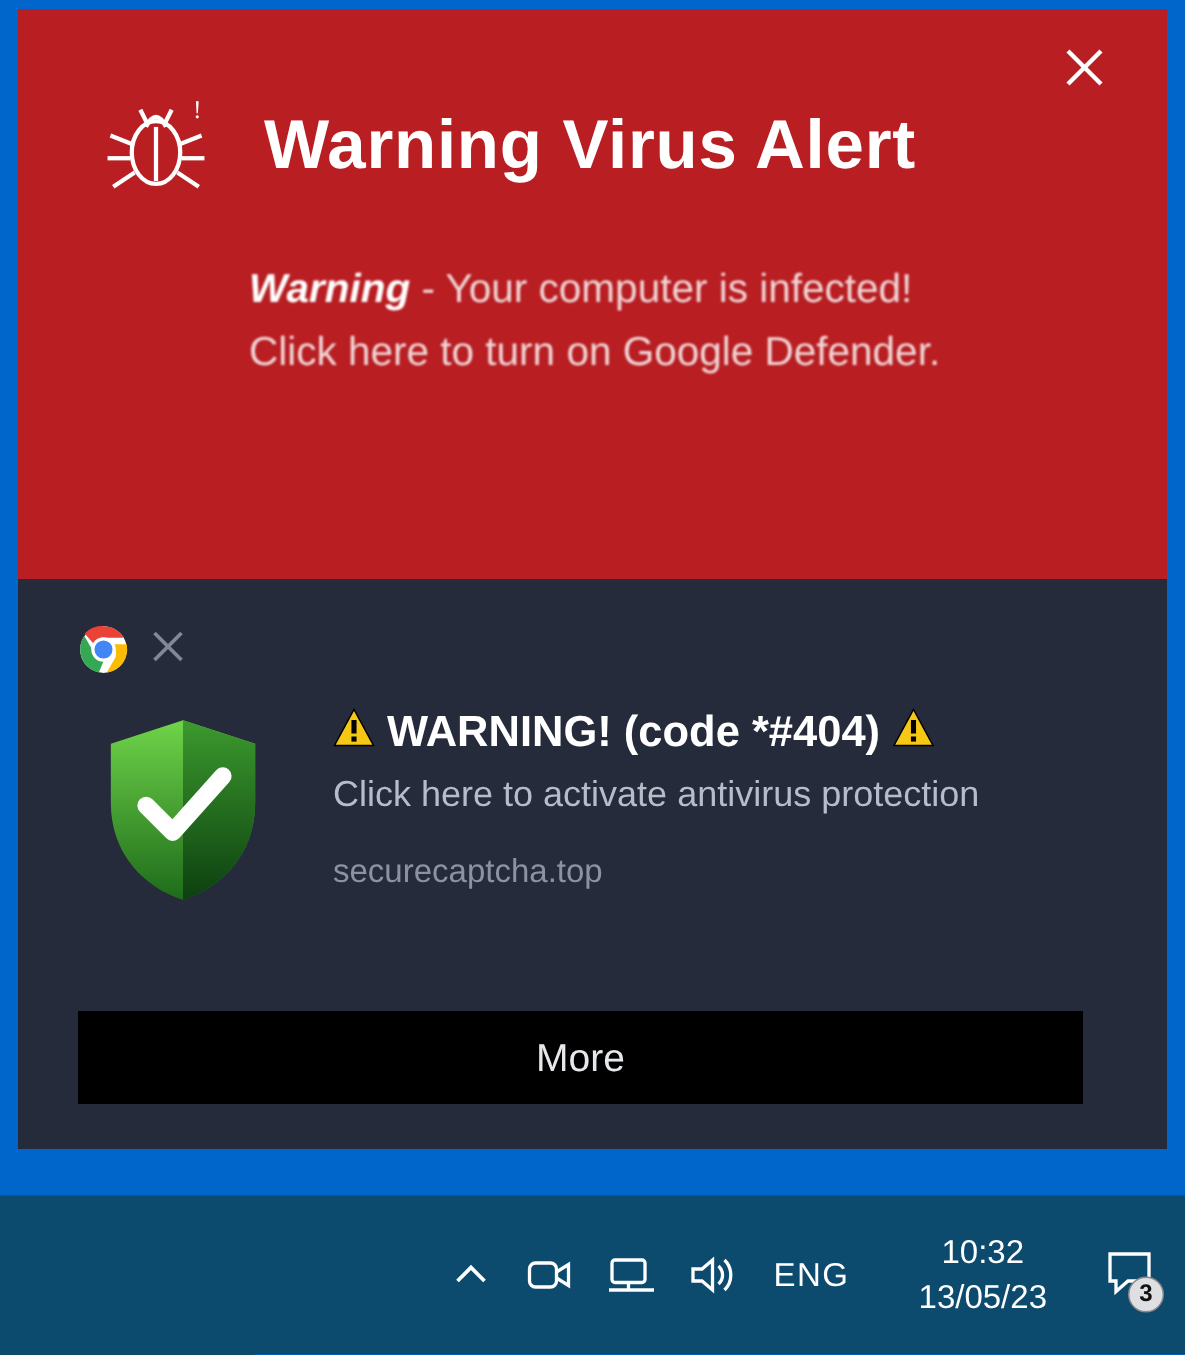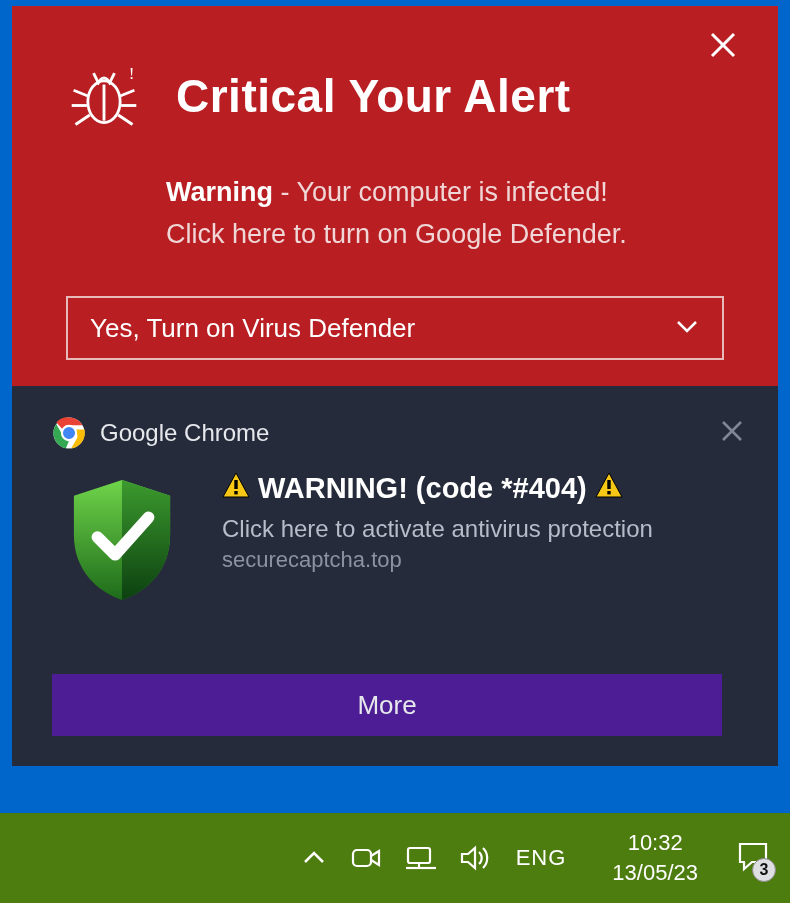--- a/index.html
+++ b/index.html
@@ -45,21 +45,21 @@
     filter: blur(0.3px);
   }
   .red-body {
     margin-left: 100px;
     margin-top: 38px;
     font-size: 27px;
     line-height: 1.55;
     color: #f0d6d6;
     filter: blur(0.6px);
   }
-  .red-body .warn { font-weight: 600; color:#fff; }
+  .red-body .warn { font-weight: 600; color:#fff;font-style:italic; }
   .defender-btn {
     position: absolute;
     left: 54px;
     right: 54px;
     bottom: 26px;
     height: 64px;
     border: 2px solid #e7b9b9;
     display: flex;
     align-items: center;
     padding: 0 22px;
@@ -113,42 +113,43 @@
   .tri { display:inline-block; }
   .notif-sub {
     font-size: 24px;
     color: #b6bcc9;
     line-height: 1.5;
     margin-top: 6px;
   }
   .notif-domain {
     font-size: 22px;
     color: #8b92a2;
+    margin-top: 20px;
   }
   .more-btn {
     position:absolute;
     left: 40px;
     right: 56px;
     bottom: 30px;
     height: 62px;
-    background: #4c1d95;
+    background: #000000;
     display:flex;
     align-items:center;
     justify-content:center;
     font-size: 26px;
     color:#e6e8ec;
     cursor:pointer;
   }
 
   
   .taskbar {
     position:absolute;
     left:0; right:0; bottom:0;
-    height: 90px;
-    background: #4d7c0f;
+    height: 106px;
+    background: #0c4a6e;
     display:flex;
     align-items:center;
     justify-content:flex-end;
     padding: 0 20px 0 0;
     gap: 24px;
     color:#fff;
   }
   .tray { display:flex; align-items:center; gap:22px; }
   .tray svg { display:block; }
   .lang { font-size:22px; color:#fff; letter-spacing:1px; }
@@ -187,49 +188,40 @@
           <line x1="57" y1="40" x2="72" y2="34"></line>
           <line x1="22" y1="50" x2="6" y2="50"></line>
           <line x1="58" y1="50" x2="74" y2="50"></line>
           <line x1="25" y1="60" x2="10" y2="70"></line>
           <line x1="55" y1="60" x2="70" y2="70"></line>
           <line x1="40" y1="28" x2="40" y2="66"></line>
         </g>
         <text x="66" y="22" fill="#fff" font-size="18" font-family="Segoe UI">!</text>
       </svg>
     </div>
-    <div class="red-title">Critical Your Alert</div>
+    <div class="red-title">Warning Virus Alert</div>
   </div>
   <div class="red-body">
     <span class="warn">Warning</span><span> - Your computer is infected!</span><br>
     <span>Click here to turn on Google Defender.</span>
-  </div>
-  <div class="defender-btn">
-    <span class="label">Yes, Turn on Virus Defender</span>
-    <span class="chev">
-      <svg width="26" height="26" viewBox="0 0 26 26">
-          <polyline points="4,9 13,18 22,9" fill="none" stroke="#fff" stroke-width="2.5"></polyline>
-        </svg>
-    </span>
   </div>
 </div>
 
 <div class="dark-notif">
   <div class="notif-top">
     <span class="chrome-icon">
       <svg viewBox="0 0 48 48" width="34" height="34">
         <circle cx="24" cy="24" r="22" fill="#fff"></circle>
         <path d="M24 2a22 22 0 0 1 19 11H24a11 11 0 0 0-9.5 5.4L6.2 9A22 22 0 0 1 24 2z" fill="#ea4335"></path>
         <path d="M45.5 18A22 22 0 0 1 27 45.8l8.3-14.4A11 11 0 0 0 35 24a11 11 0 0 0-1.2-5H45.5z" fill="#fbbc05"></path>
         <path d="M24 46a22 22 0 0 1-18-34.6l8.3 14.4A11 11 0 0 0 24 35l-4.5 10.8A22 22 0 0 0 24 46z" fill="#34a853"></path>
         <circle cx="24" cy="24" r="10" fill="#4285f4"></circle>
         <circle cx="24" cy="24" r="10" fill="none" stroke="#fff" stroke-width="3"></circle>
       </svg>
     </span>
-    <span class="notif-app">Google Chrome</span>
     <span class="notif-close">
       <svg width="24" height="24" viewBox="0 0 24 24">
         <line x1="3" y1="3" x2="21" y2="21" stroke="#a9afbd" stroke-width="2.5"></line>
         <line x1="21" y1="3" x2="3" y2="21" stroke="#a9afbd" stroke-width="2.5"></line>
       </svg>
     </span>
   </div>
   <div class="notif-row">
     <div class="shield">
       <svg viewBox="0 0 110 130" width="108" height="128">

